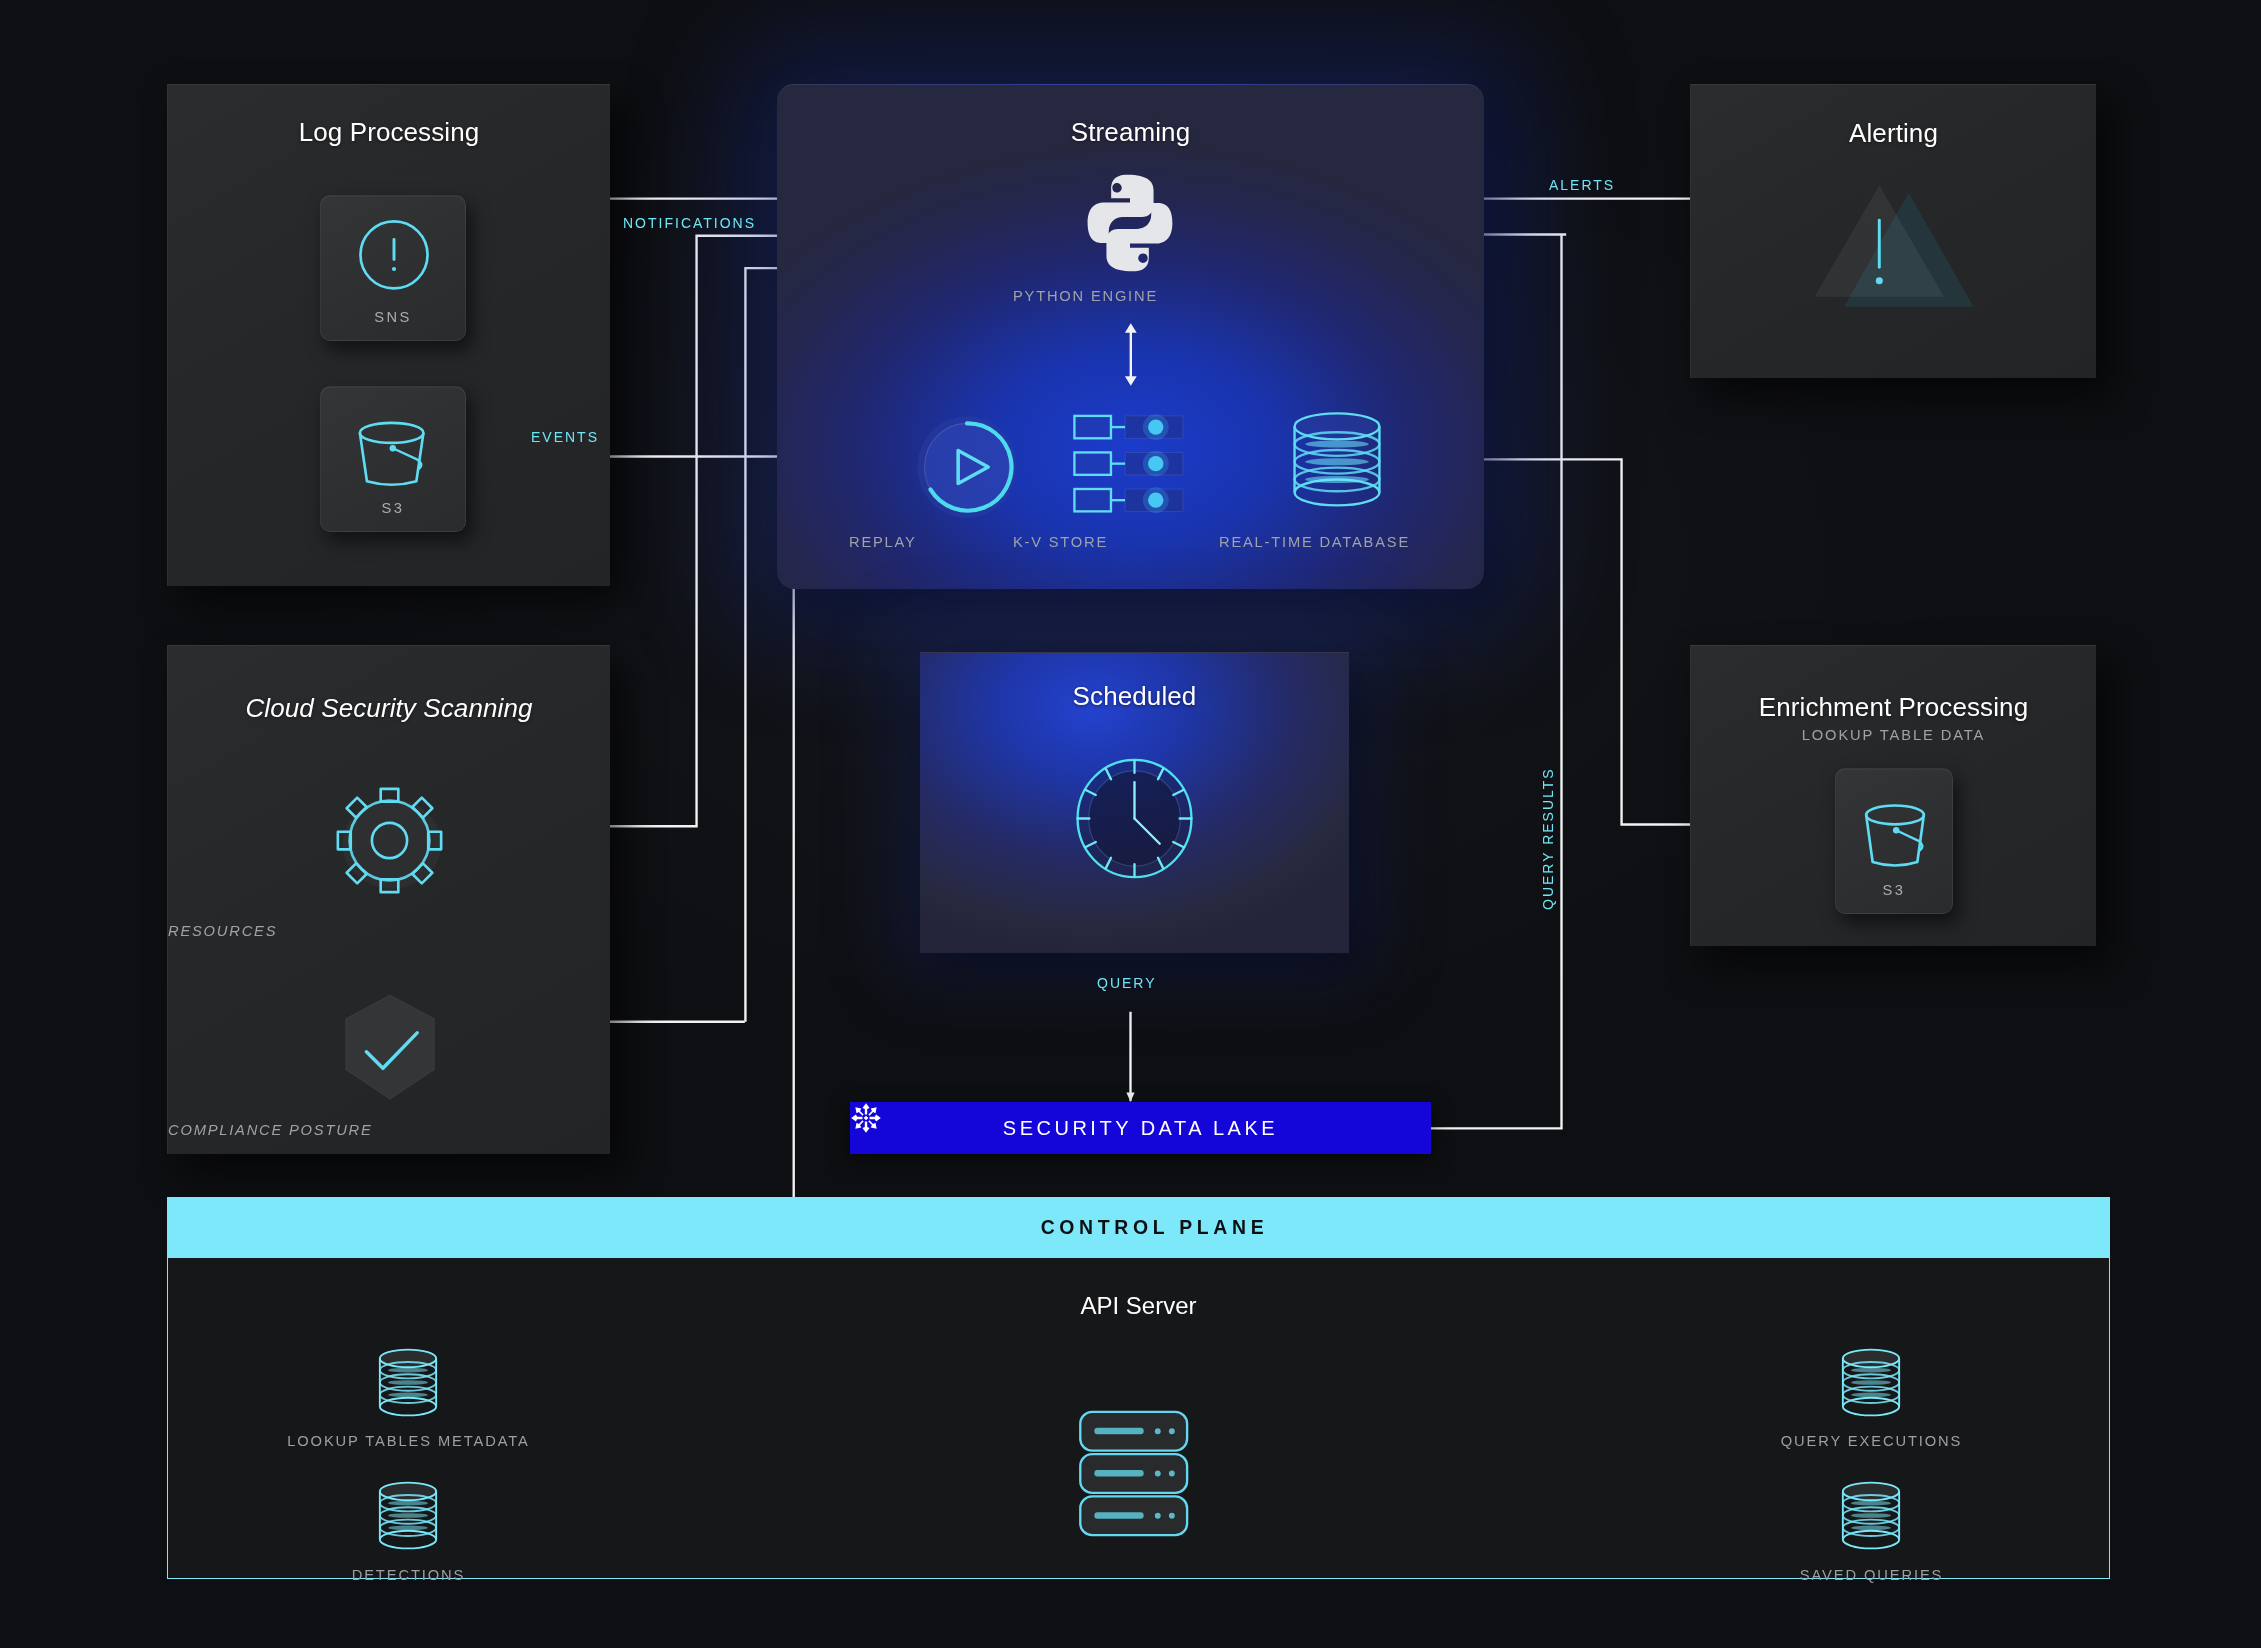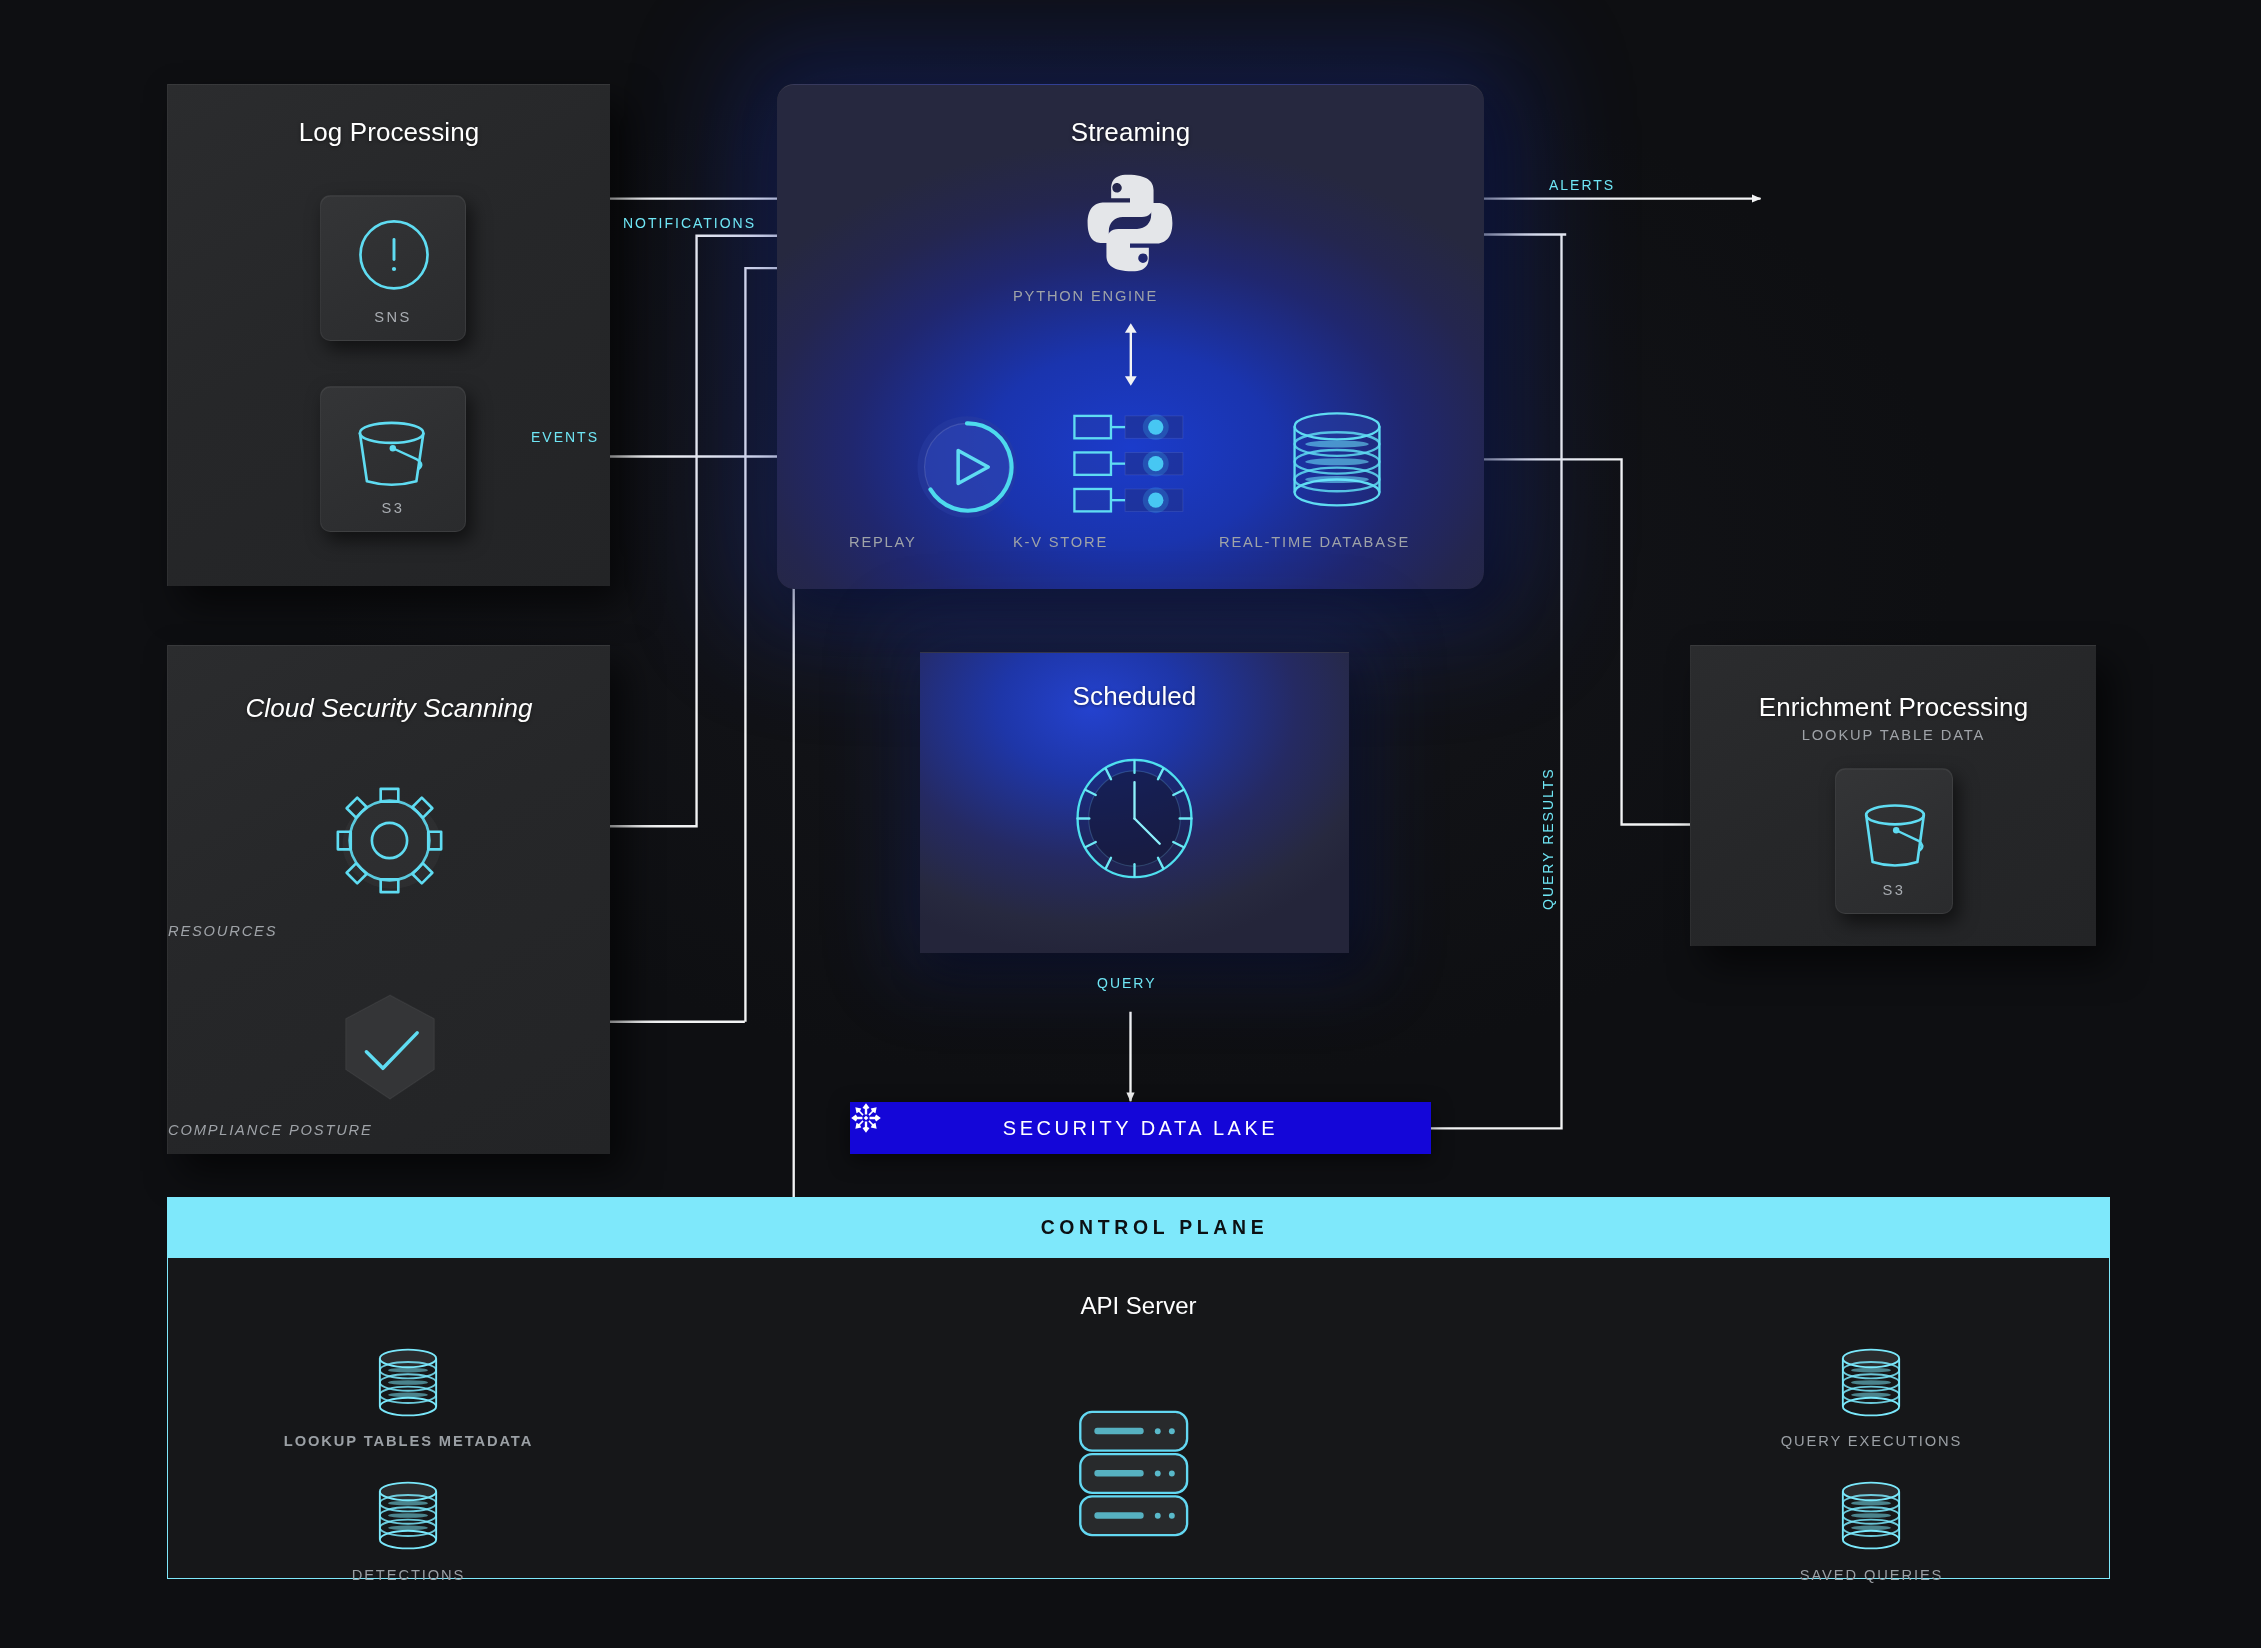--- a/index.html
+++ b/index.html
@@ -259,20 +259,29 @@
       </g>
       <g fill="#6fe9ff" opacity=".55">
         <ellipse cx="110" cy="68" rx="54" ry="6"></ellipse>
         <ellipse cx="110" cy="98" rx="54" ry="6"></ellipse>
         <ellipse cx="110" cy="128" rx="54" ry="6"></ellipse>
       </g>
     </svg>
     <div class="node-label" style="left:442px; width:236px; top:449px;">REAL-TIME DATABASE</div>
   </div>
 
+  <div class="panel panel-dark" style="left:1690px; top:84px; width:406px; height:294px;">
+    <div class="panel-title" style="top:33px;">Alerting</div>
+    <svg width="194" height="165" style="left:106px; top:91px;" viewBox="0 0 330 280">
+      <path d="M190,28 L300,222 L80,222 Z" fill="#25393e" opacity=".9" stroke="none"></path>
+      <path d="M140,16 L250,205 L30,205 Z" fill="rgba(255,255,255,.06)" stroke="none"></path>
+      <line x1="140" y1="75" x2="140" y2="155" stroke="#5fdcf2" stroke-width="5" stroke-linecap="round"></line>
+      <circle cx="140" cy="178" r="6" fill="#5fdcf2"></circle>
+    </svg>
+  </div>
 
   <div class="panel panel-blue2" style="left:920px; top:652px; width:429px; height:301px;">
     <div class="panel-title" style="top:28px;">Scheduled</div>
     <svg width="135" height="141" style="left:147px; top:95px;" viewBox="0 0 230 240">
       <ellipse cx="115" cy="120" rx="97" ry="100" fill="rgba(20,25,60,.35)" stroke="#4fe0ef" stroke-width="4"></ellipse>
       <ellipse cx="115" cy="120" rx="78" ry="81" fill="rgba(18,22,52,.55)" stroke="rgba(120,200,230,.22)" stroke-width="2"></ellipse>
       <g stroke="#6de8f5" stroke-width="4" stroke-linecap="round">
         <line x1="115" y1="22" x2="115" y2="42"></line>
         <line x1="115" y1="198" x2="115" y2="218"></line>
         <line x1="18" y1="120" x2="38" y2="120"></line>
@@ -339,21 +348,21 @@
           <ellipse cx="75" cy="44" rx="48" ry="14" opacity=".85"></ellipse>
           <ellipse cx="75" cy="65" rx="48" ry="14" opacity=".85"></ellipse>
           <ellipse cx="75" cy="86" rx="48" ry="14" opacity=".85"></ellipse>
         </g>
         <g fill="#7fefff" opacity=".5">
           <ellipse cx="75" cy="44" rx="34" ry="4"></ellipse>
             <ellipse cx="75" cy="65" rx="34" ry="4"></ellipse>
             <ellipse cx="75" cy="86" rx="34" ry="4"></ellipse>
         </g>
       </svg>
-      <div class="cp-label" style="left:64px; width:353px; top:175px;font-weight:bold;">LOOKUP TABLES METADATA</div>
+      <div class="cp-label" style="left:64px; width:353px; top:175px;">LOOKUP TABLES METADATA</div>
 
       <svg width="88" height="77" style="left:196px; top:219px;" viewBox="0 0 150 130">
         <g stroke="#7ae8fb" stroke-width="3.2" fill="none">
           <ellipse cx="75" cy="24" rx="48" ry="15" fill="#2a2c2e"></ellipse>
           <path d="M27,24 L27,106"></path>
             <path d="M123,24 L123,106"></path>
           <ellipse cx="75" cy="106" rx="48" ry="15"></ellipse>
           <ellipse cx="75" cy="44" rx="48" ry="14" opacity=".85"></ellipse>
           <ellipse cx="75" cy="65" rx="48" ry="14" opacity=".85"></ellipse>
           <ellipse cx="75" cy="86" rx="48" ry="14" opacity=".85"></ellipse>

